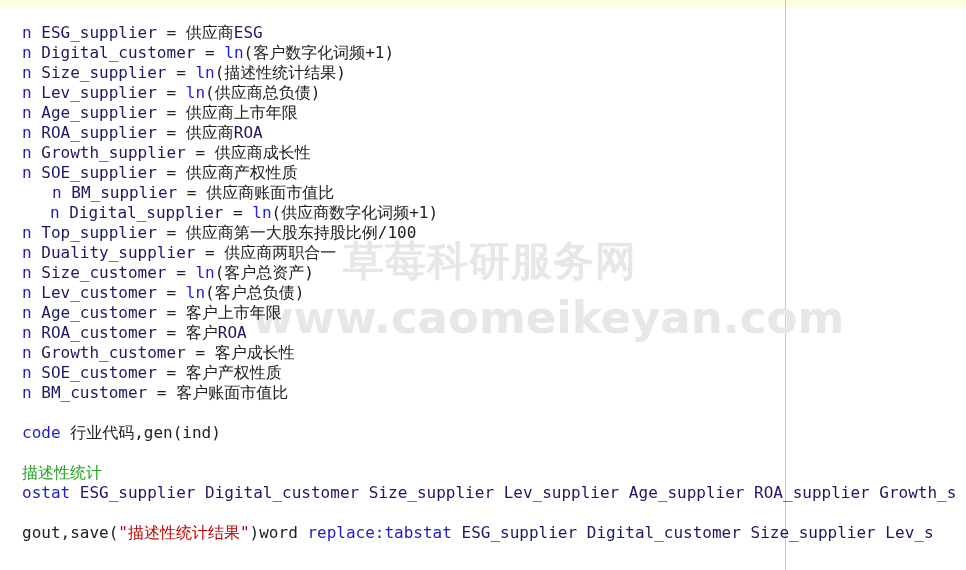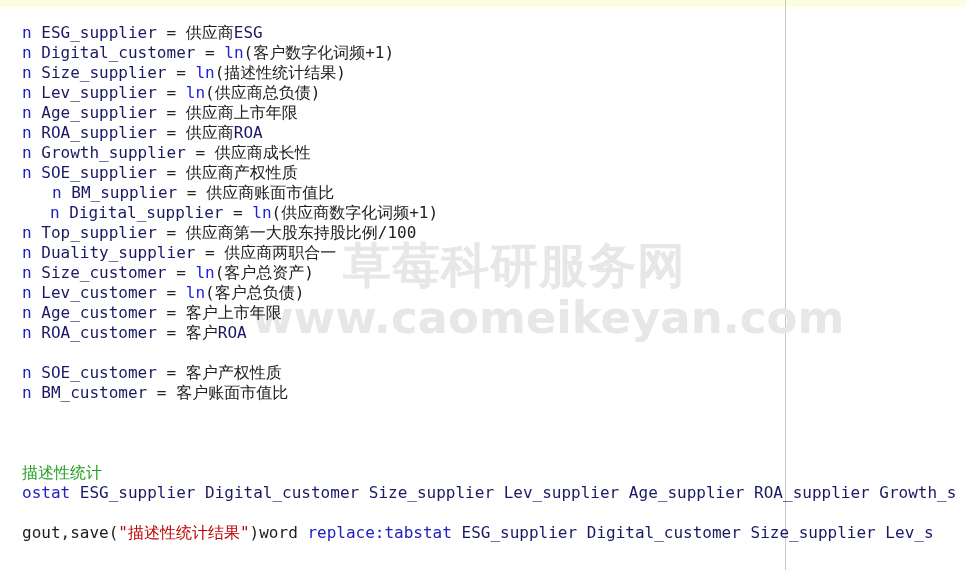--- a/index.html
+++ b/index.html
@@ -48,21 +48,21 @@
     position: absolute;
     pointer-events: none;
     color: #e6e7e7;
     white-space: nowrap;
     font-weight: bold;
     z-index: 1;
   }
   .watermark-cn {
     left: 343px;
     top: 234px;
-    font-size: 48px;
+    font-size: 41px;
     letter-spacing: 1px;
     font-family: "DejaVu Sans", "Liberation Sans", sans-serif;
   }
   .watermark-url {
     left: 252px;
     top: 291px;
     font-size: 45px;
     letter-spacing: 0px;
     font-family: "DejaVu Sans", "Liberation Sans", sans-serif;
   }
@@ -122,22 +122,24 @@
       <div class="code-line" style="top: 143px;"><span class="seg tok-cmd">n </span><span class="seg tok-var">Growth_supplier </span><span class="seg tok-plain">= </span><span class="seg tok-cn">供应商成长性</span></div>
       <div class="code-line" style="top: 163px;"><span class="seg tok-cmd">n </span><span class="seg tok-var">SOE_supplier </span><span class="seg tok-plain">= </span><span class="seg tok-cn">供应商产权性质</span></div>
       <div class="code-line" style="top: 183px; padding-left: 30px;"><span class="seg tok-cmd">n </span><span class="seg tok-var">BM_supplier </span><span class="seg tok-plain">= </span><span class="seg tok-cn">供应商账面市值比</span></div>
       <div class="code-line" style="top: 203px; padding-left: 28px;"><span class="seg tok-cmd">n </span><span class="seg tok-var">Digital_supplier </span><span class="seg tok-plain">= </span><span class="seg tok-func">ln</span><span class="seg tok-plain">(</span><span class="seg tok-cn">供应商数字化词频</span><span class="seg tok-plain">+1)</span></div>
       <div class="code-line" style="top: 223px;"><span class="seg tok-cmd">n </span><span class="seg tok-var">Top_supplier </span><span class="seg tok-plain">= </span><span class="seg tok-cn">供应商第一大股东持股比例</span><span class="seg tok-plain">/100</span></div>
       <div class="code-line" style="top: 243px;"><span class="seg tok-cmd">n </span><span class="seg tok-var">Duality_supplier </span><span class="seg tok-plain">= </span><span class="seg tok-cn">供应商两职合一</span></div>
       <div class="code-line" style="top: 263px;"><span class="seg tok-cmd">n </span><span class="seg tok-var">Size_customer </span><span class="seg tok-plain">= </span><span class="seg tok-func">ln</span><span class="seg tok-plain">(</span><span class="seg tok-cn">客户总资产</span><span class="seg tok-plain">)</span></div>
       <div class="code-line" style="top: 283px;"><span class="seg tok-cmd">n </span><span class="seg tok-var">Lev_customer </span><span class="seg tok-plain">= </span><span class="seg tok-func">ln</span><span class="seg tok-plain">(</span><span class="seg tok-cn">客户总负债</span><span class="seg tok-plain">)</span></div>
       <div class="code-line" style="top: 303px;"><span class="seg tok-cmd">n </span><span class="seg tok-var">Age_customer </span><span class="seg tok-plain">= </span><span class="seg tok-cn">客户上市年限</span></div>
       <div class="code-line" style="top: 323px;"><span class="seg tok-cmd">n </span><span class="seg tok-var">ROA_customer </span><span class="seg tok-plain">= </span><span class="seg tok-cn">客户</span><span class="seg tok-var">ROA</span></div>
+      <div class="code-line" style="top: 343px;"><span class="seg tok-cmd">n </span><span class="seg tok-var">Growth_customer </span><span class="seg tok-plain">= </span><span class="seg tok-cn">客户成长性</span></div>
       <div class="code-line" style="top: 363px;"><span class="seg tok-cmd">n </span><span class="seg tok-var">SOE_customer </span><span class="seg tok-plain">= </span><span class="seg tok-cn">客户产权性质</span></div>
       <div class="code-line" style="top: 383px;"><span class="seg tok-cmd">n </span><span class="seg tok-var">BM_customer </span><span class="seg tok-plain">= </span><span class="seg tok-cn">客户账面市值比</span></div>
       <div class="code-line" style="top: 403px;"></div>
+      <div class="code-line" style="top: 423px;"><span class="seg tok-cmd">code </span><span class="seg tok-cn">行业代码</span><span class="seg tok-plain">,gen(ind)</span></div>
       <div class="code-line" style="top: 463px;"><span class="seg tok-comment">描述性统计</span></div>
       <div class="code-line" style="top: 483px;"><span class="seg tok-cmd">ostat </span><span class="seg tok-var">ESG_supplier Digital_customer Size_supplier Lev_supplier Age_supplier ROA_supplier Growth_s</span></div>
       <div class="code-line" style="top: 503px;"></div>
       <div class="code-line" style="top: 523px;"><span class="seg tok-plain">gout,save(</span><span class="seg tok-string">"描述性统计结果"</span><span class="seg tok-plain">)word </span><span class="seg tok-cmd">replace:tabstat </span><span class="seg tok-var">ESG_supplier Digital_customer Size_supplier Lev_s</span></div>
     </div>
 
 </div>
 
 </body></html>

